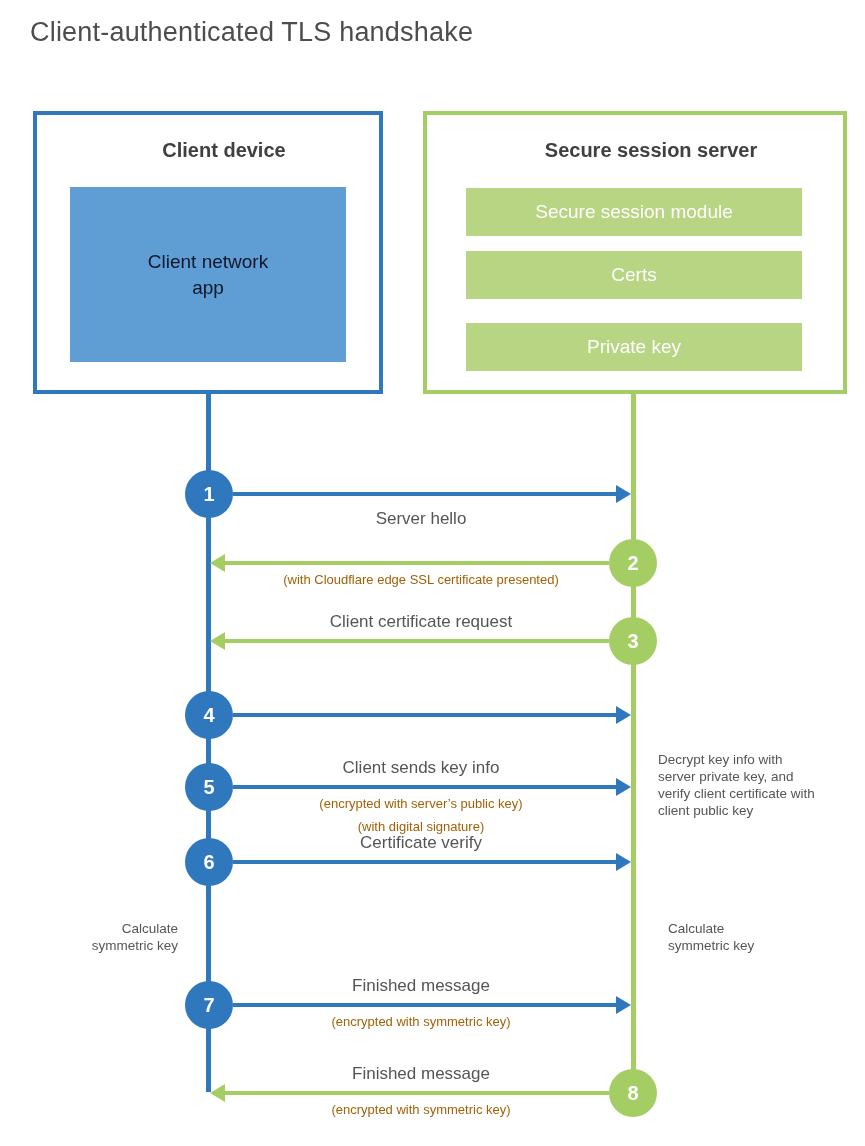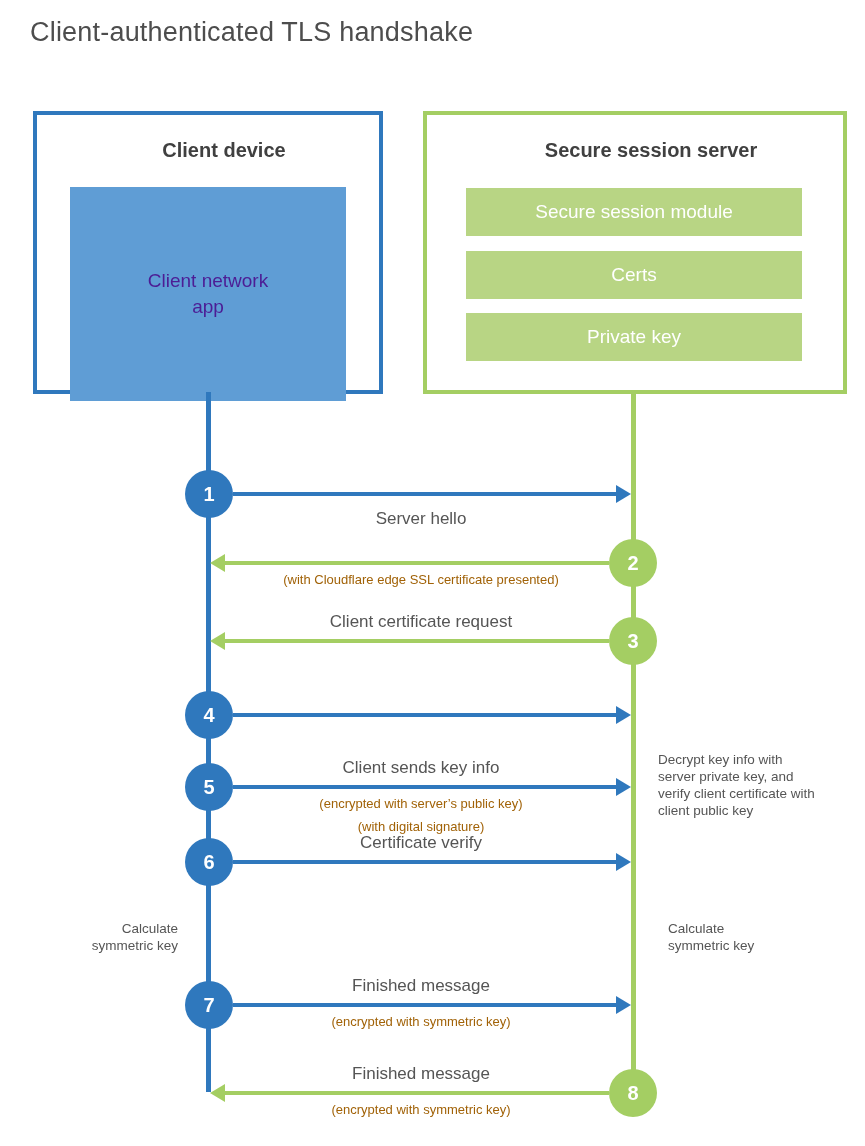--- a/index.html
+++ b/index.html
@@ -14,22 +14,22 @@
   }
   
   .entity-box { position:absolute; top:111px; height:283px; background:#fff; border:4px solid; }
   .client-box { left:33px; width:350px; border-color:var(--blue,#2f78bd); }
   .server-box { left:423px; width:424px; border-color:var(--green,#a4ce63); }
   .entity-title {
     position:absolute; left:0; right:0; top:24px; text-align:center;
     font-size:20px; font-weight:bold; color:#404040;padding-left:32px;
   }
   .client-app {
-    position:absolute; left:33px; top:72px; width:276px; height:214px;
-    background:var(--blue-fill,#5f9dd5); color:#4c1d95; font-size:19px;
+    position:absolute; left:33px; top:72px; width:276px; height:175px;
+    background:var(--blue-fill,#5f9dd5); color:#0f172a; font-size:19px;
     display:flex; align-items:center; justify-content:center; text-align:center;
   }
   .client-app span { display:inline-block; max-width:150px; line-height:1.35; }
   .server-bar {
     position:absolute; left:39px; width:336px; height:48px;
     background:var(--green-fill,#b8d584); color:#fff; font-size:19px;
     display:flex; align-items:center; justify-content:center;
   }
   
   .vline { position:absolute; width:5px; }
@@ -76,21 +76,21 @@
     <div class="entity-title">Client device</div>
     <div class="client-app">
       <span>Client network app</span>
     </div>
   </div>
 
   <div class="entity-box server-box">
     <div class="entity-title">Secure session server</div>
     <div class="server-bar" style="top:73px">Secure session module</div>
     <div class="server-bar" style="top:136px">Certs</div>
-    <div class="server-bar" style="top:198px">Private key</div>
+    <div class="server-bar" style="top:208px">Private key</div>
   </div>
 
   <div class="vline blue"></div>
   <div class="vline green"></div>
 
   <div class="circle blue" style="left:185px;top:470px">1</div>
   <div class="hline blue" style="left:233px;top:492px;width:384px"></div>
   <div class="head right" style="left:616px;top:485px"></div>
 
   <div class="circle green" style="left:609px;top:539px">2</div>

